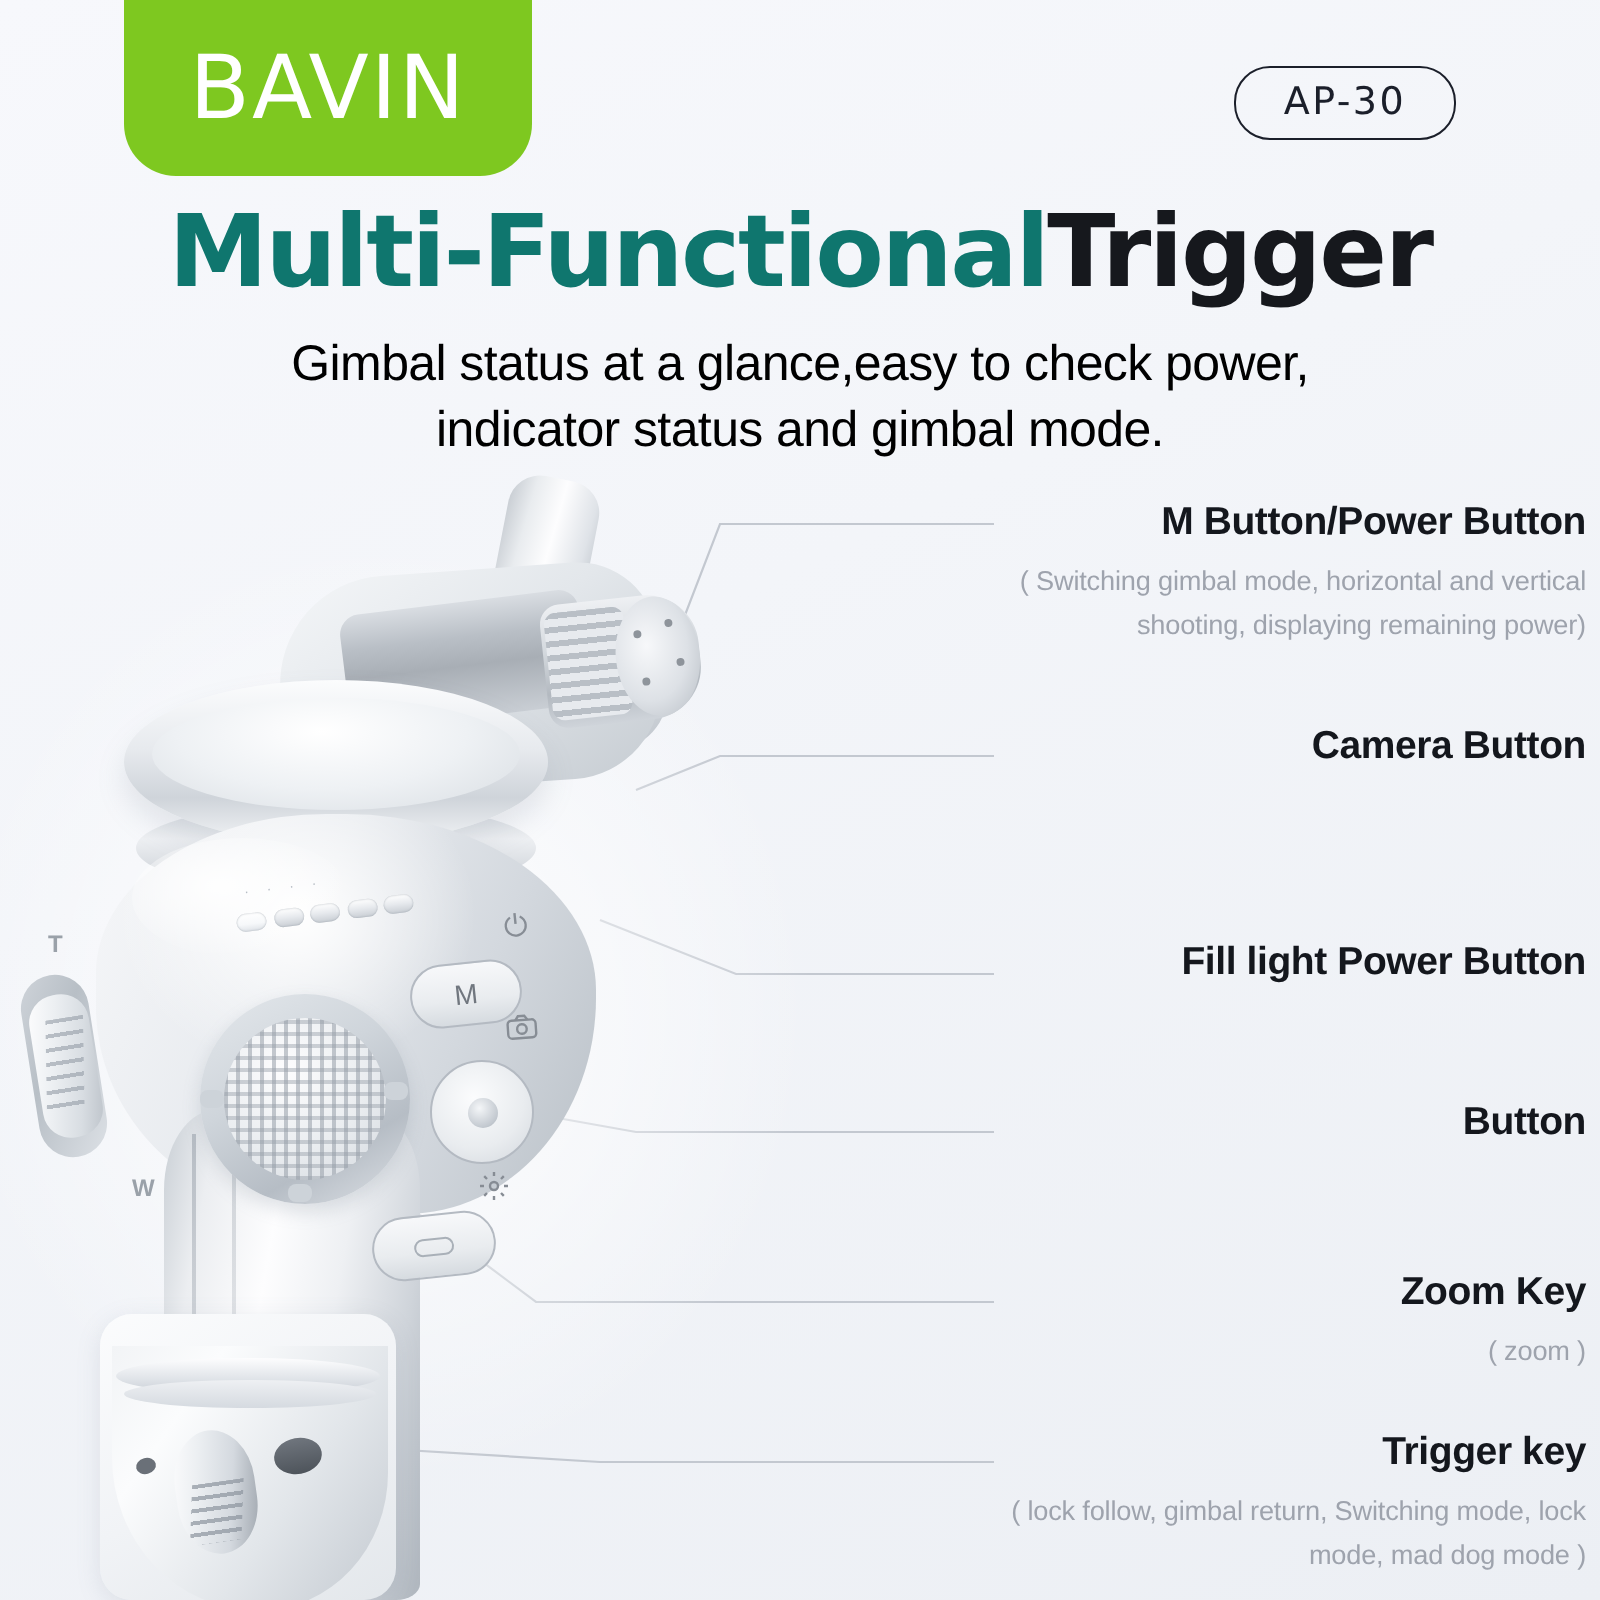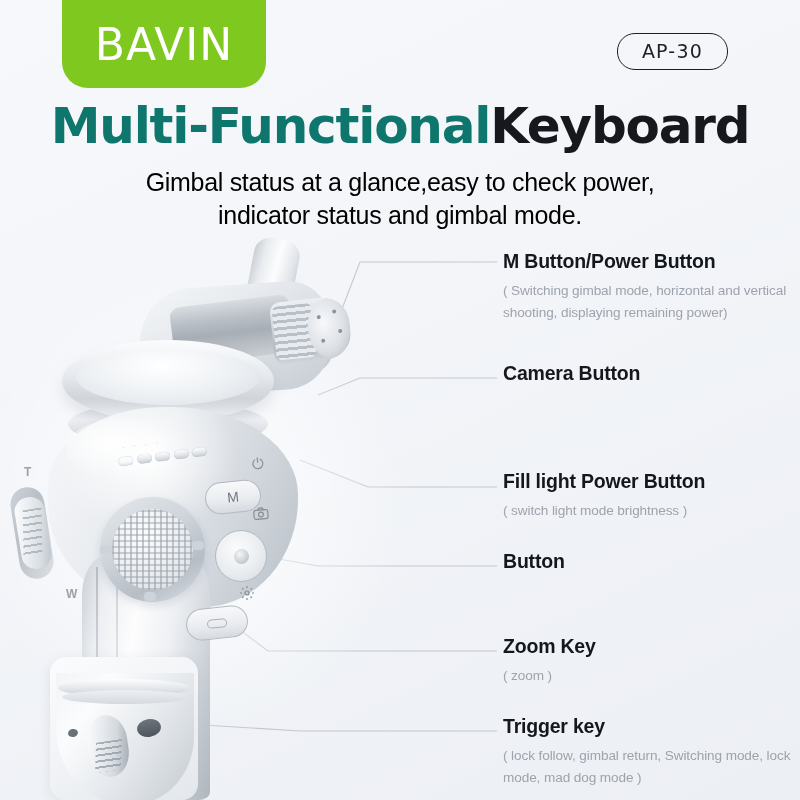--- a/index.html
+++ b/index.html
@@ -56,21 +56,21 @@
     position:absolute; top:166px; left:100px; width:600px;
     text-align:center;
     font-size:25px;
     line-height:1.33;
     color:#000000;
     letter-spacing:-0.3px;
   }
 
   
   .callouts{ position:absolute; left:503px; top:240px; width:290px; }
-  .callout{ position:absolute; left:0; width:290px; }
+  .callout{ position:absolute; left:0; width:290px;text-align:right; }
   .callout .c-title{
     font-size:19.5px; font-weight:bold; color:#14171d;
     letter-spacing:-0.2px; margin-bottom:7px;
   }
   .callout .c-desc{
     font-size:13.6px; line-height:1.62; color:#9ea3ad;
     letter-spacing:-0.1px;
   }
   #co-0{ top:10px; }
   #co-1{ top:122px; }
@@ -340,21 +340,21 @@
 </head>
 <body>
 
 <div class="logo-badge">
   <span class="logo-text">BAVIN</span>
 </div>
 
 <div class="model-badge">AP-30</div>
 
 <div class="headline">
-  <span class="h-green">Multi-Functional</span><span class="h-dark">Keyboard</span>
+  <span class="h-green">Multi-Functional</span><span class="h-dark">Trigger</span>
 </div>
 
 <div class="subtitle">
   <div>Gimbal status at a glance,easy to check power,</div>
   <div>indicator status and gimbal mode.</div>
 </div>
 
 <svg class="leader-svg" viewBox="0 0 800 800">
   <g fill="none" stroke="#c3c8d0" stroke-width="1.1">
     <path d="M330 340 L360 262 L497 262"></path>
@@ -464,21 +464,20 @@
 <div class="callouts">
   <div class="callout" id="co-0">
     <div class="c-title">M Button/Power Button</div>
     <div class="c-desc">( Switching gimbal mode, horizontal and vertical shooting, displaying remaining power)</div>
   </div>
   <div class="callout" id="co-1">
     <div class="c-title">Camera Button</div>
   </div>
   <div class="callout" id="co-2">
     <div class="c-title">Fill light Power Button</div>
-    <div class="c-desc">( switch light mode brightness )</div>
   </div>
   <div class="callout" id="co-3">
     <div class="c-title">Button</div>
   </div>
   <div class="callout" id="co-4">
     <div class="c-title">Zoom Key</div>
     <div class="c-desc">( zoom )</div>
   </div>
   <div class="callout" id="co-5">
     <div class="c-title">Trigger key</div>

